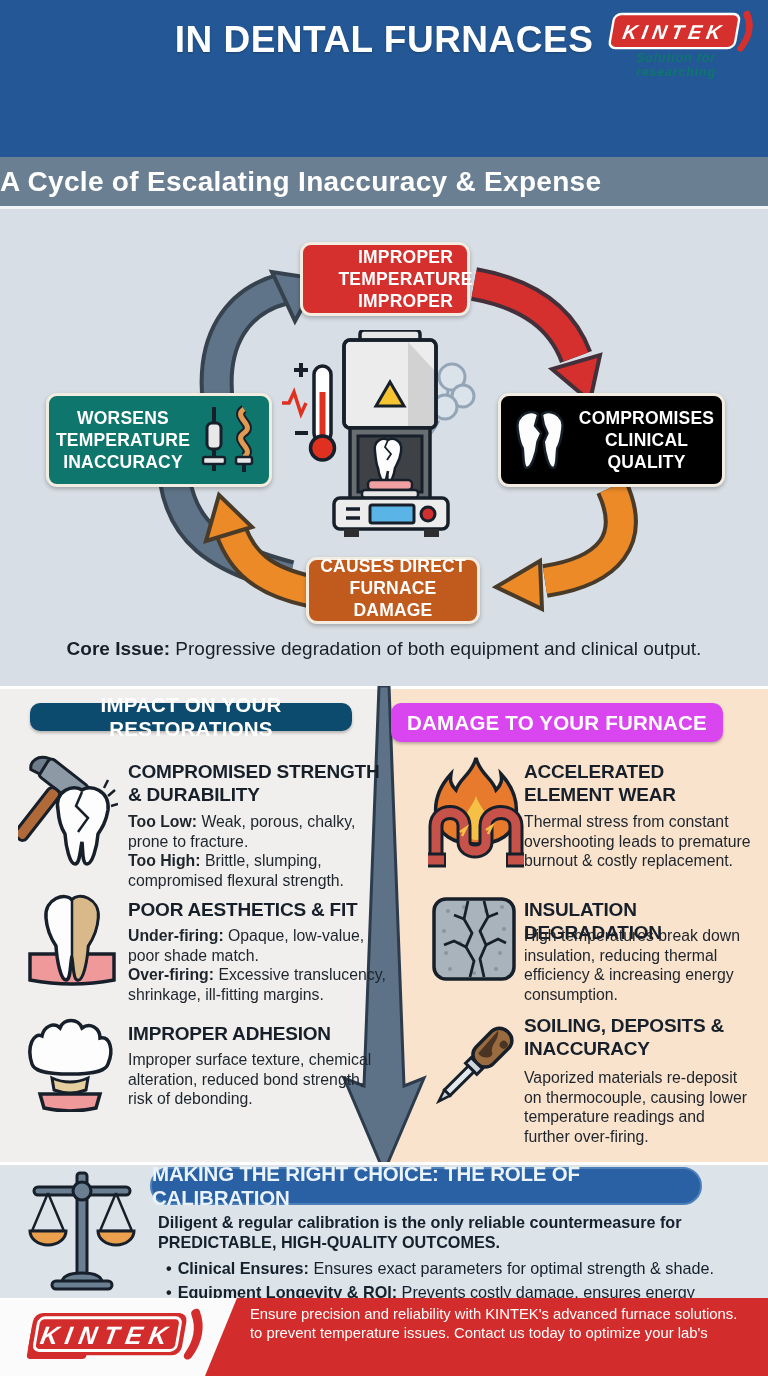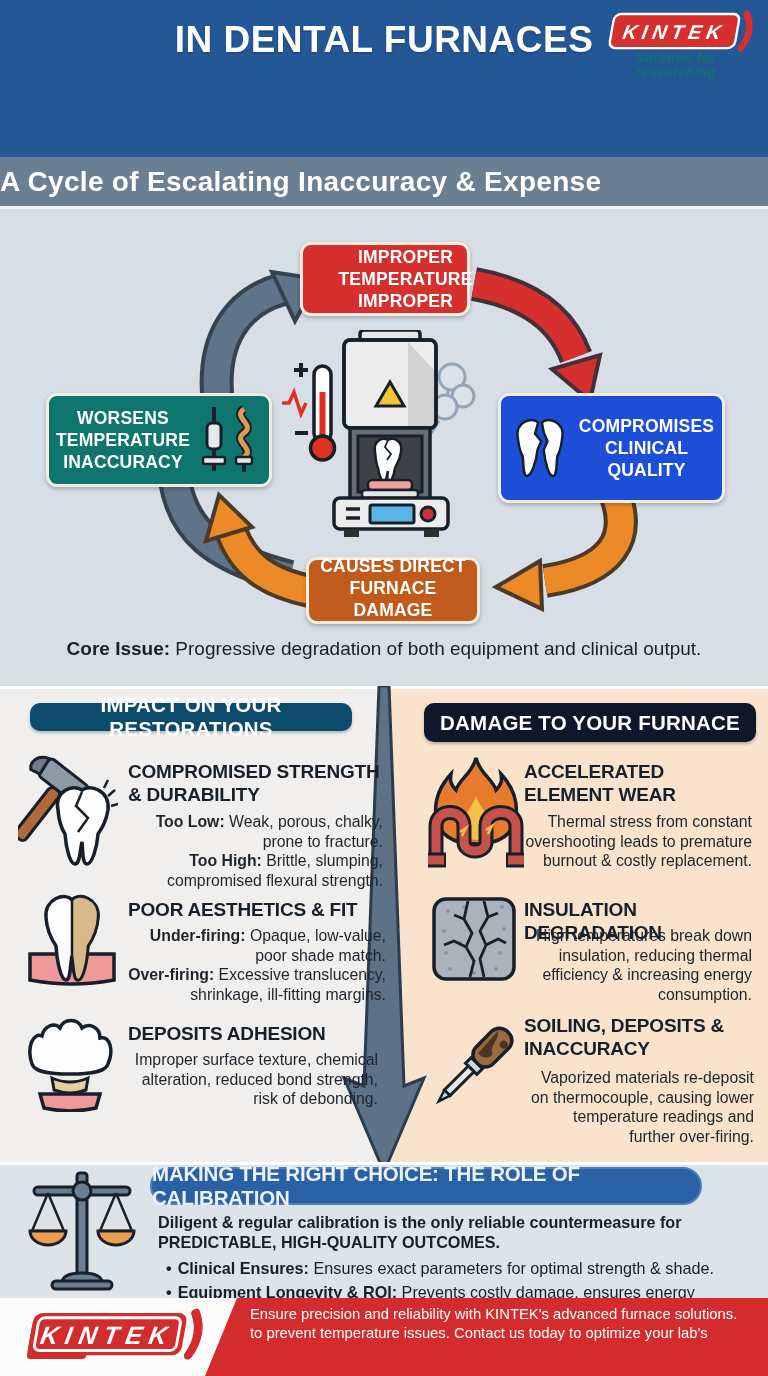--- a/index.html
+++ b/index.html
@@ -17,36 +17,36 @@
   .tagline{left:596px;top:51px;width:160px;text-align:center;color:#0f766e;font-style:italic;
            font-size:12.5px;font-weight:bold;letter-spacing:.8px;}
 
   
   .cycle-bg{left:0;top:209px;width:768px;height:477px;background:#d7dee5;}
   .cycle-box{border-radius:11px;color:#fff;font-weight:bold;text-align:center;
              box-sizing:border-box;border:3px solid #f3ede1;display:flex;align-items:center;justify-content:center;
              box-shadow:0 2px 4px rgba(0,0,0,.25);}
   .cycle-box .lines span{display:block;font-size:17.5px;line-height:22px;letter-spacing:.2px;}
   .box-top{left:300px;top:242px;width:170px;height:74px;background:#d6302e;padding-left:41px;}
-  .box-right{left:498px;top:393px;width:227px;height:110px;background:#1d4ed8;}
+  .box-right{left:498px;top:393px;width:227px;height:94px;background:#000000;}
   .box-left{left:46px;top:393px;width:226px;height:94px;background:#0f766e;}
   .box-bottom{left:306px;top:557px;width:174px;height:67px;background:#c05a1d;align-items:flex-end;}
   .box-row{display:flex;align-items:center;gap:8px;padding:0 10px;}
   .core-line{left:0;top:638px;width:768px;text-align:center;color:#17202a;font-size:19px;}
   .core-line b{font-weight:bold;}
 
   
   .col-left{left:0;top:686px;width:384px;height:476px;background:#f0efed;border-top:3px solid #fff;box-sizing:border-box;}
   .col-right{left:384px;top:686px;width:384px;height:476px;background:#f9e3cd;border-top:3px solid #fff;box-sizing:border-box;}
   .pill{border-radius:10px;color:#fff;font-weight:bold;font-size:20.5px;text-align:center;
         letter-spacing:.2px;box-shadow:0 2px 3px rgba(0,0,0,.25);display:flex;align-items:center;justify-content:center;}
   .pill-left{left:30px;top:703px;width:322px;height:28px;background:#0c4a6e;}
-  .pill-right{left:424px;top:703px;width:332px;height:39px;background:#0f172a;}
+  .pill-right{left:391px;top:703px;width:332px;height:39px;background:#d946ef;}
   .item-title{font-weight:bold;color:#17202a;font-size:19px;line-height:23px;letter-spacing:-.2px;}
-  .item-body{color:#1d242c;font-size:15.8px;line-height:19.5px;text-align:right;}
+  .item-body{color:#1d242c;font-size:15.8px;line-height:19.5px;}
   .item-body p{margin:0;}
   .item-body b{font-weight:bold;}
 
   
   .calib{left:0;top:1162px;width:768px;height:136px;background:#dce3e9;border-top:3px solid #fff;box-sizing:border-box;}
   .calib-pill{left:150px;top:1167px;width:552px;height:38px;background:#2a61a4;border-radius:19px;
               border:2px solid #4d7fb9;box-sizing:border-box;display:flex;align-items:center;justify-content:center;
               color:#eaf2fa;font-weight:bold;font-size:20.5px;letter-spacing:-.2px;}
   .calib-intro{left:158px;top:1212px;width:560px;color:#14202c;font-weight:bold;font-size:16.2px;line-height:20px;}
   .calib-bullets{left:166px;top:1256px;width:560px;color:#14202c;font-size:16.2px;line-height:24px;}
@@ -245,21 +245,21 @@
 <div class="abs item-body" style="left:128px;top:926px;width:258px;">
   <p><b>Under-firing:</b><span> Opaque, low-value, poor shade match.</span></p>
   <p><b>Over-firing:</b><span> Excessive translucency, shrinkage, ill-fitting margins.</span></p>
 </div>
 
 <svg class="abs" style="left:18px;top:1012px;" width="104" height="100" viewBox="0 0 104 100">
   <path d="M 14,52 C 8,34 16,20 24,24 C 26,14 36,10 42,16 C 46,6 60,6 64,16 C 72,10 82,16 82,26 C 92,24 96,38 90,52 C 88,58 80,62 52,62 C 24,62 16,58 14,52 Z" fill="#fdfdfd" stroke="#17202a" stroke-width="3.5"></path>
   <path d="M 34,66 Q 52,74 70,66 L 68,78 Q 52,84 36,78 Z" fill="#e5cf9e" stroke="#17202a" stroke-width="3"></path>
   <path d="M 22,82 L 82,82 L 78,96 Q 52,102 26,96 Z" fill="#f0999b" stroke="#17202a" stroke-width="3.5"></path>
 </svg>
-<div class="abs item-title" style="left:128px;top:1022px;width:252px;">DEPOSITS ADHESION</div>
+<div class="abs item-title" style="left:128px;top:1022px;width:252px;">IMPROPER ADHESION</div>
 <div class="abs item-body" style="left:128px;top:1050px;width:250px;">
   <p><span>Improper surface texture, chemical alteration, reduced bond strength, risk of debonding.</span></p>
 </div>
 
 <svg class="abs" style="left:428px;top:756px;" width="96" height="120" viewBox="0 0 96 120">
   <path d="M 48,2 C 52,18 64,22 68,34 C 74,28 74,24 73,18 C 84,30 90,44 88,60 C 86,78 72,88 48,88 C 24,88 10,78 8,60 C 6,44 12,30 23,18 C 22,24 22,28 28,34 C 32,22 44,18 48,2 Z" fill="#e87a2e" stroke="#17202a" stroke-width="3.5"></path>
   <path d="M 48,40 C 52,52 60,56 60,68 C 60,78 54,84 48,84 C 42,84 36,78 36,68 C 36,56 44,52 48,40 Z" fill="#f5c045"></path>
   <path d="M 8,104 L 8,70 C 8,52 36,52 36,70 L 36,86 C 36,98 58,98 58,86 L 58,70 C 58,52 88,52 88,70 L 88,104" fill="none" stroke="#17202a" stroke-width="15"></path>
   <path d="M 8,104 L 8,70 C 8,52 36,52 36,70 L 36,86 C 36,98 58,98 58,86 L 58,70 C 58,52 88,52 88,70 L 88,104" fill="none" stroke="#c6524a" stroke-width="9"></path>
   <line x1="0" y1="104" x2="18" y2="104" stroke="#17202a" stroke-width="15"></line>

